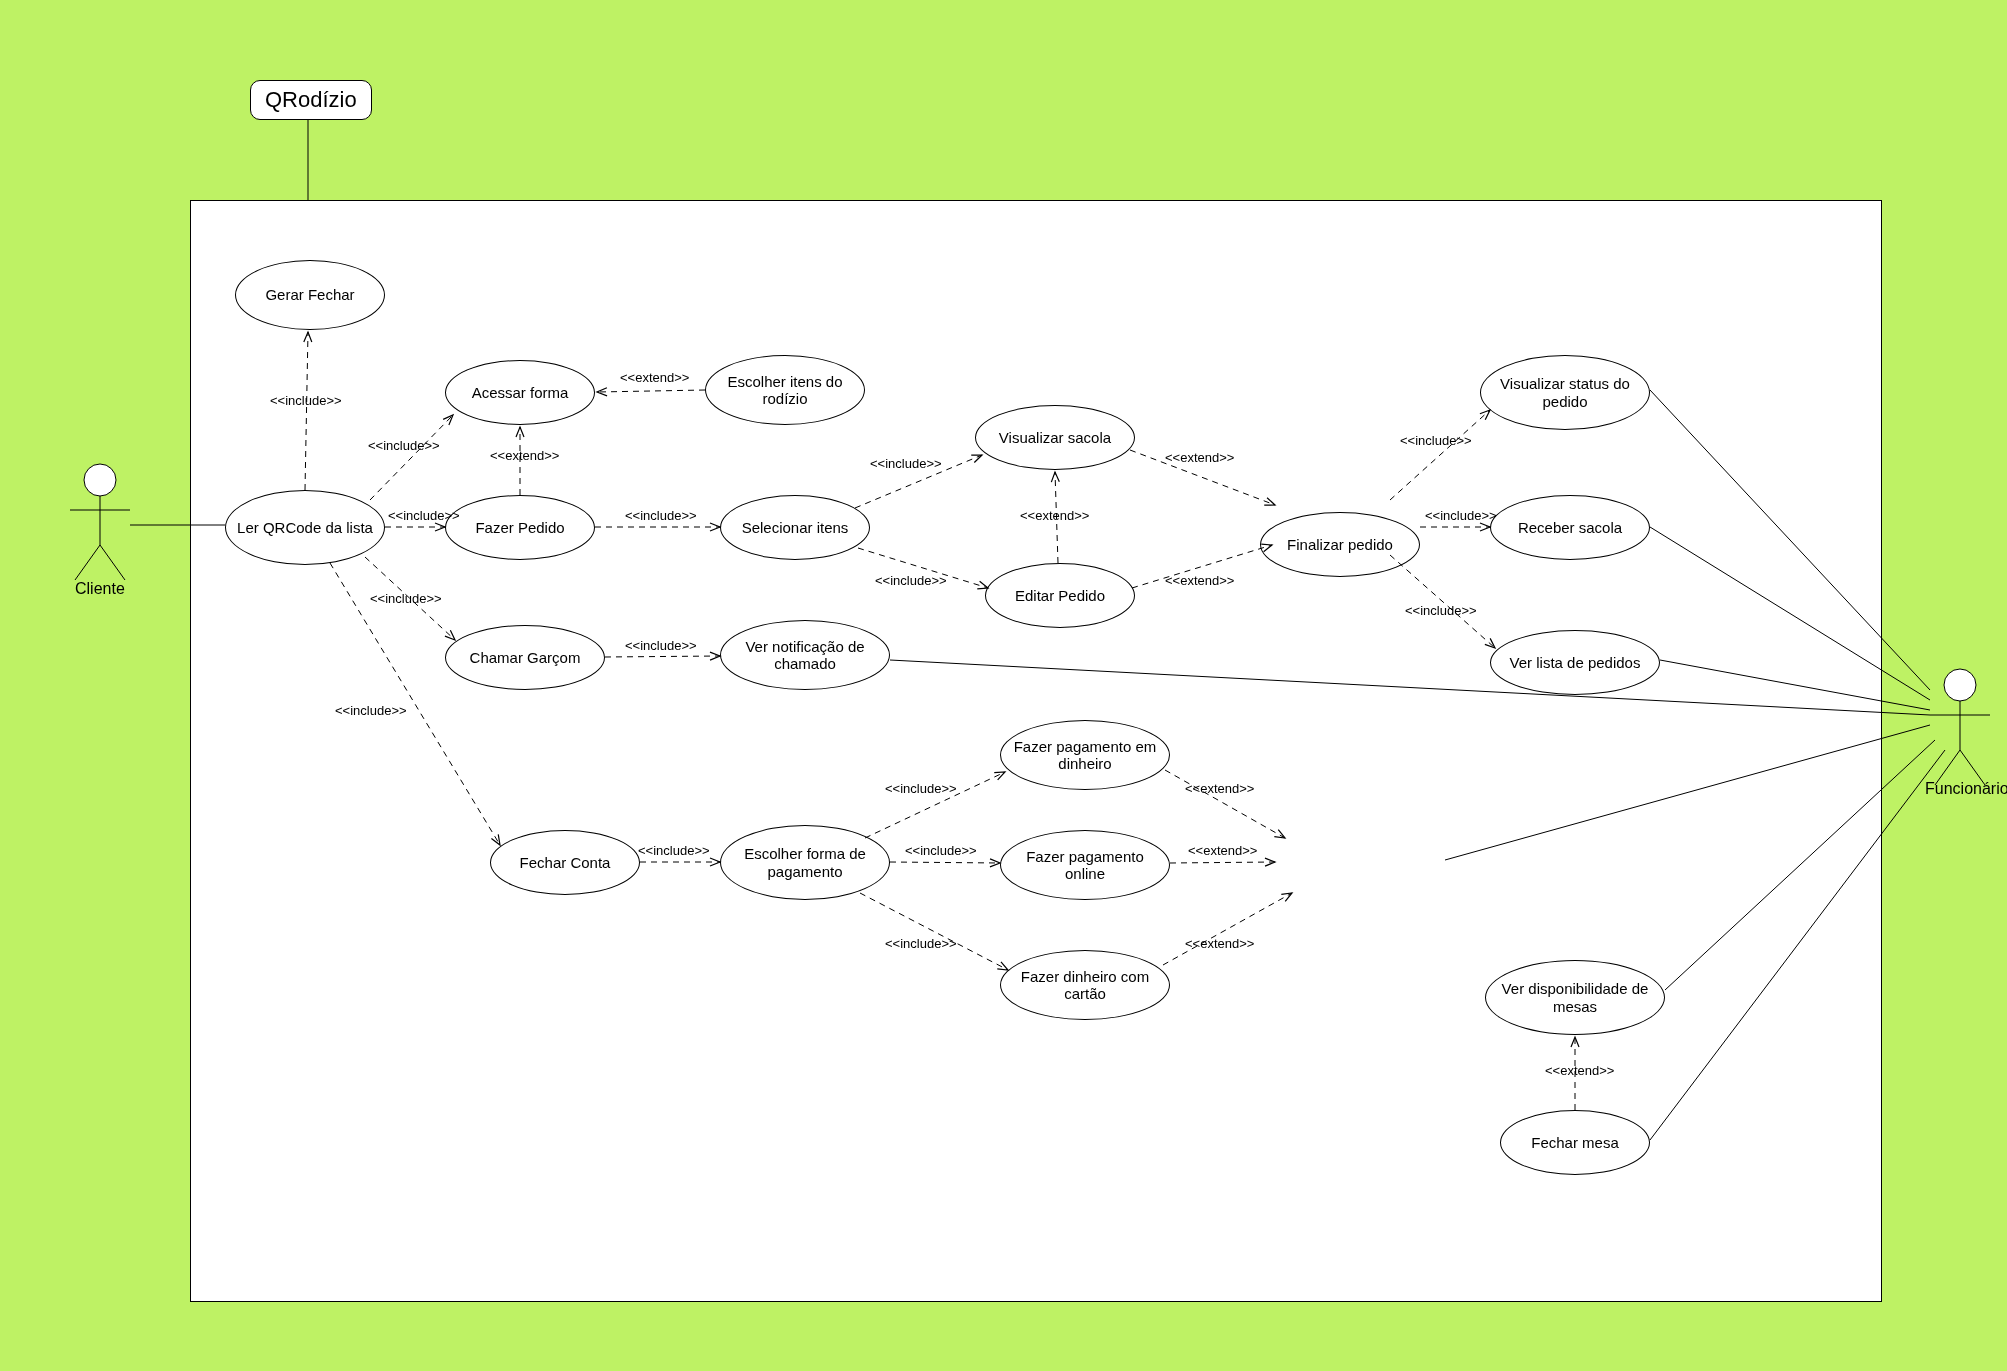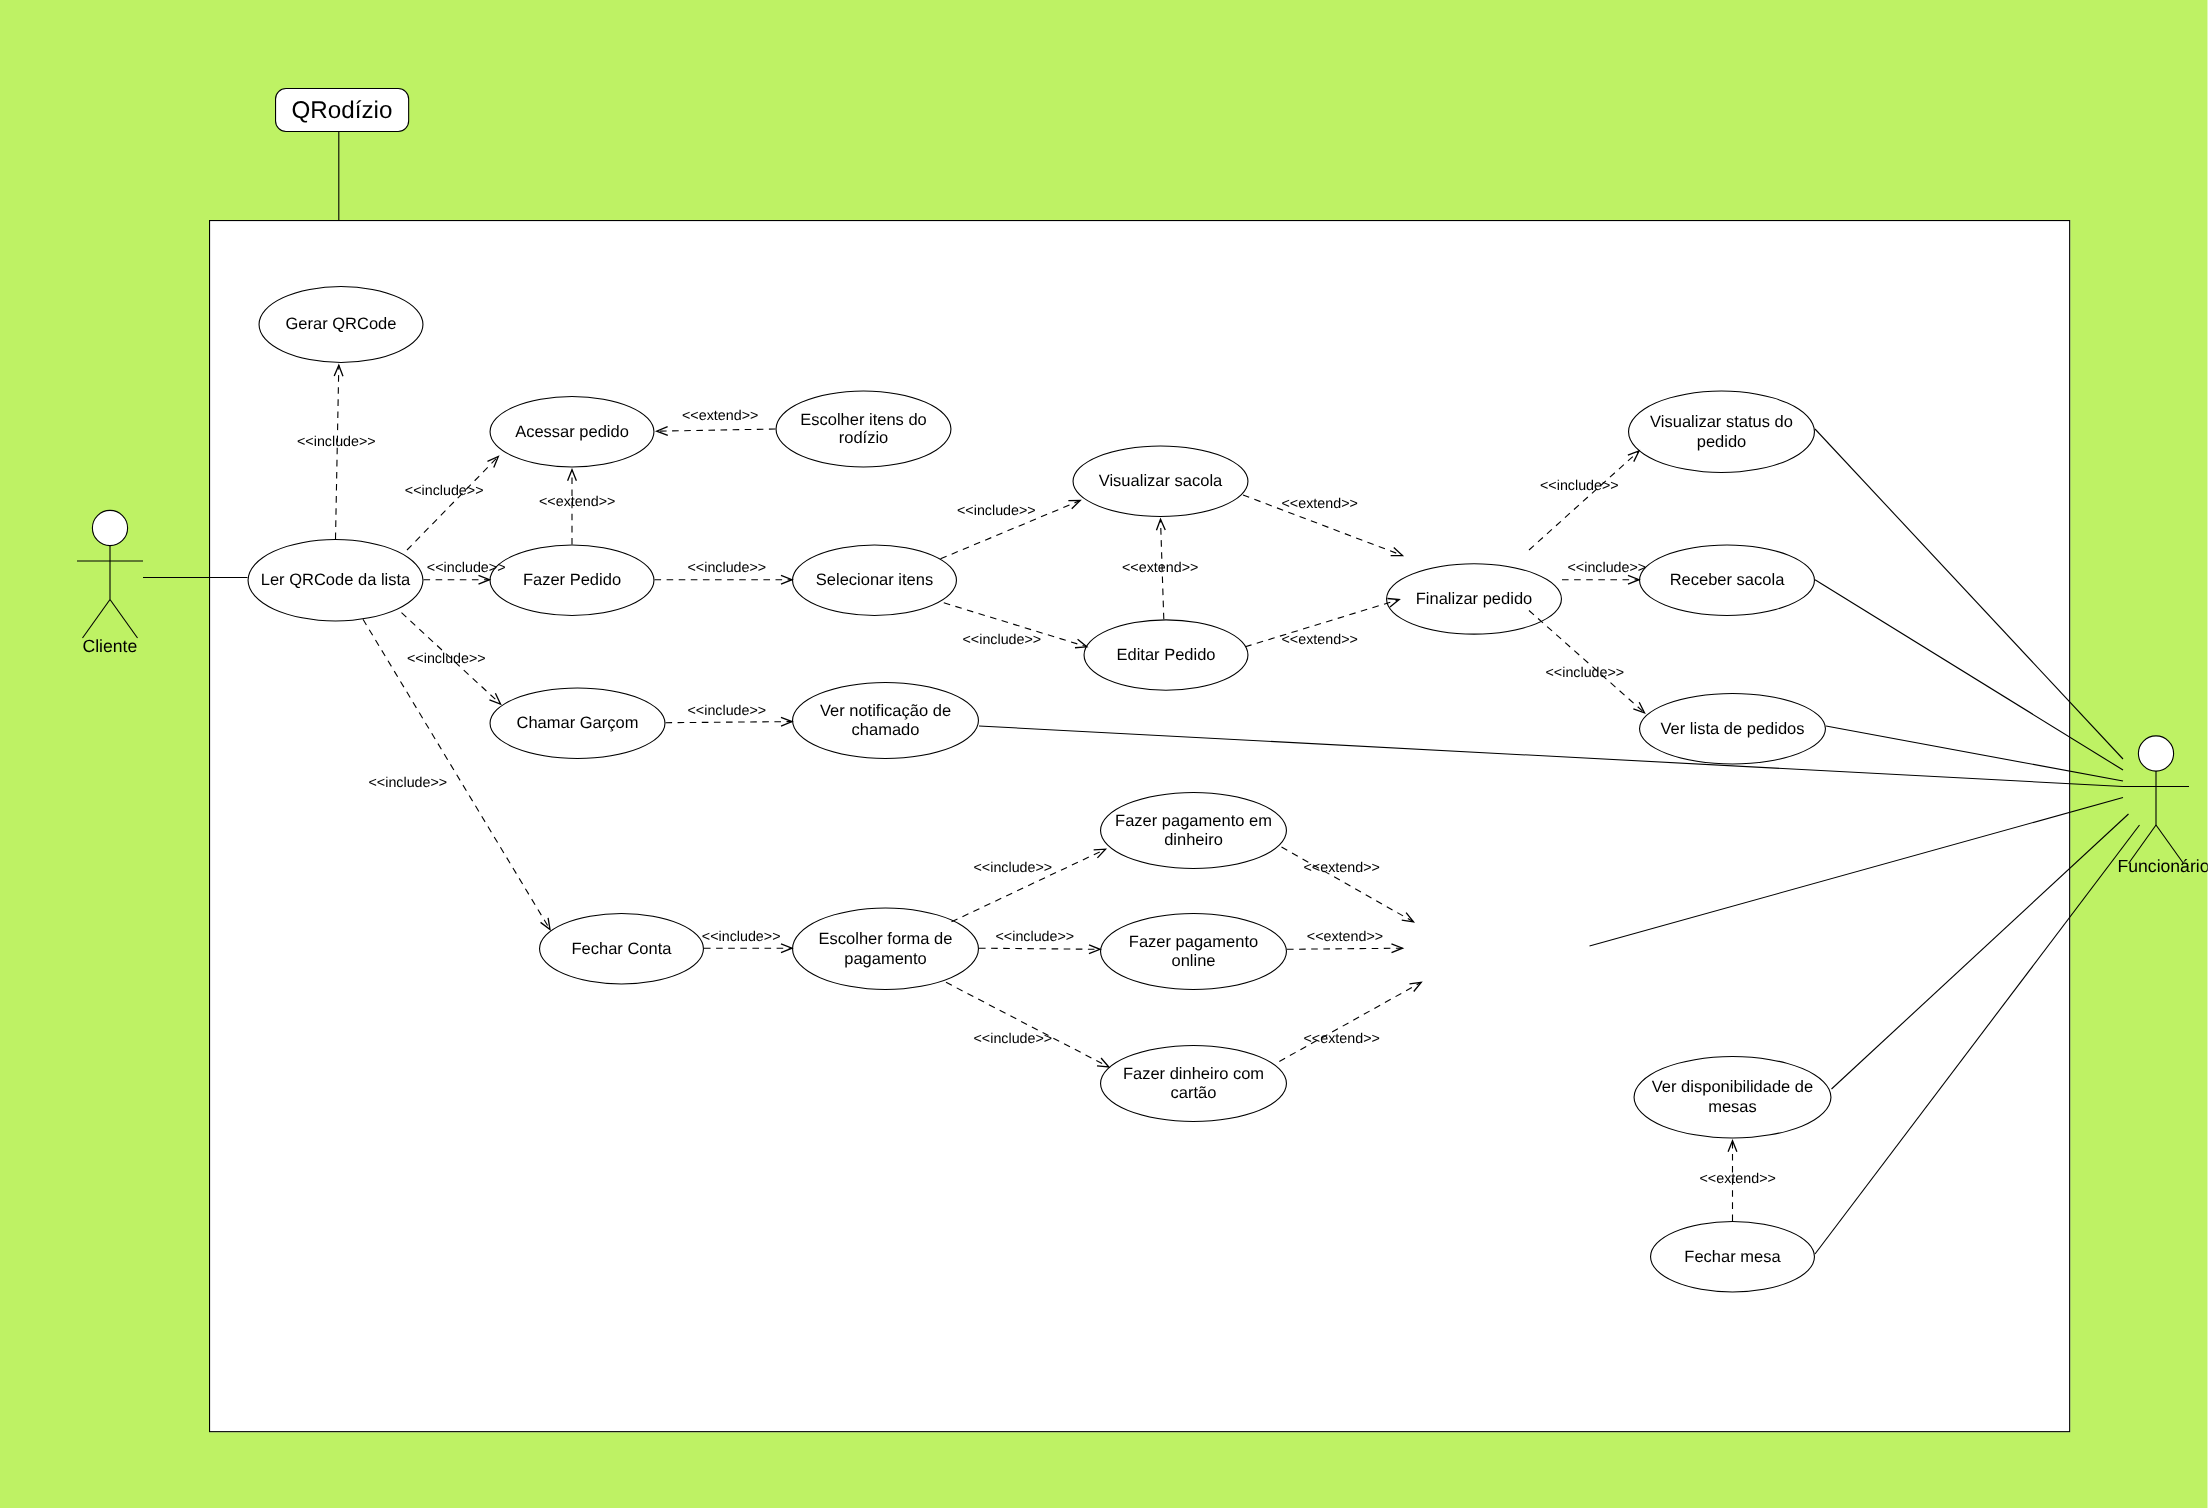--- a/index.html
+++ b/index.html
@@ -69,29 +69,29 @@
 
 <div class="canvas">
 
   <div class="sysbox" style="left:190px; top:200px; width:1690px; height:1100px;"></div>
 
   <div class="syslabel" style="left:250px; top:80px;">
     <span>QRodízio</span>
   </div>
 
   <div class="ucase" style="left:235px; top:260px; width:150px; height:70px;">
-    <span>Gerar QRCode</span>
+    <span>Gerar Fechar</span>
   </div>
 
   <div class="ucase" style="left:225px; top:490px; width:160px; height:75px;">
     <span>Ler QRCode da lista</span>
   </div>
 
   <div class="ucase" style="left:445px; top:360px; width:150px; height:65px;">
-    <span>Acessar pedido</span>
+    <span>Acessar forma</span>
   </div>
 
   <div class="ucase" style="left:705px; top:355px; width:160px; height:70px;">
     <span>Escolher itens do rodízio</span>
   </div>
 
   <div class="ucase" style="left:445px; top:495px; width:150px; height:65px;">
     <span>Fazer Pedido</span>
   </div>
 

